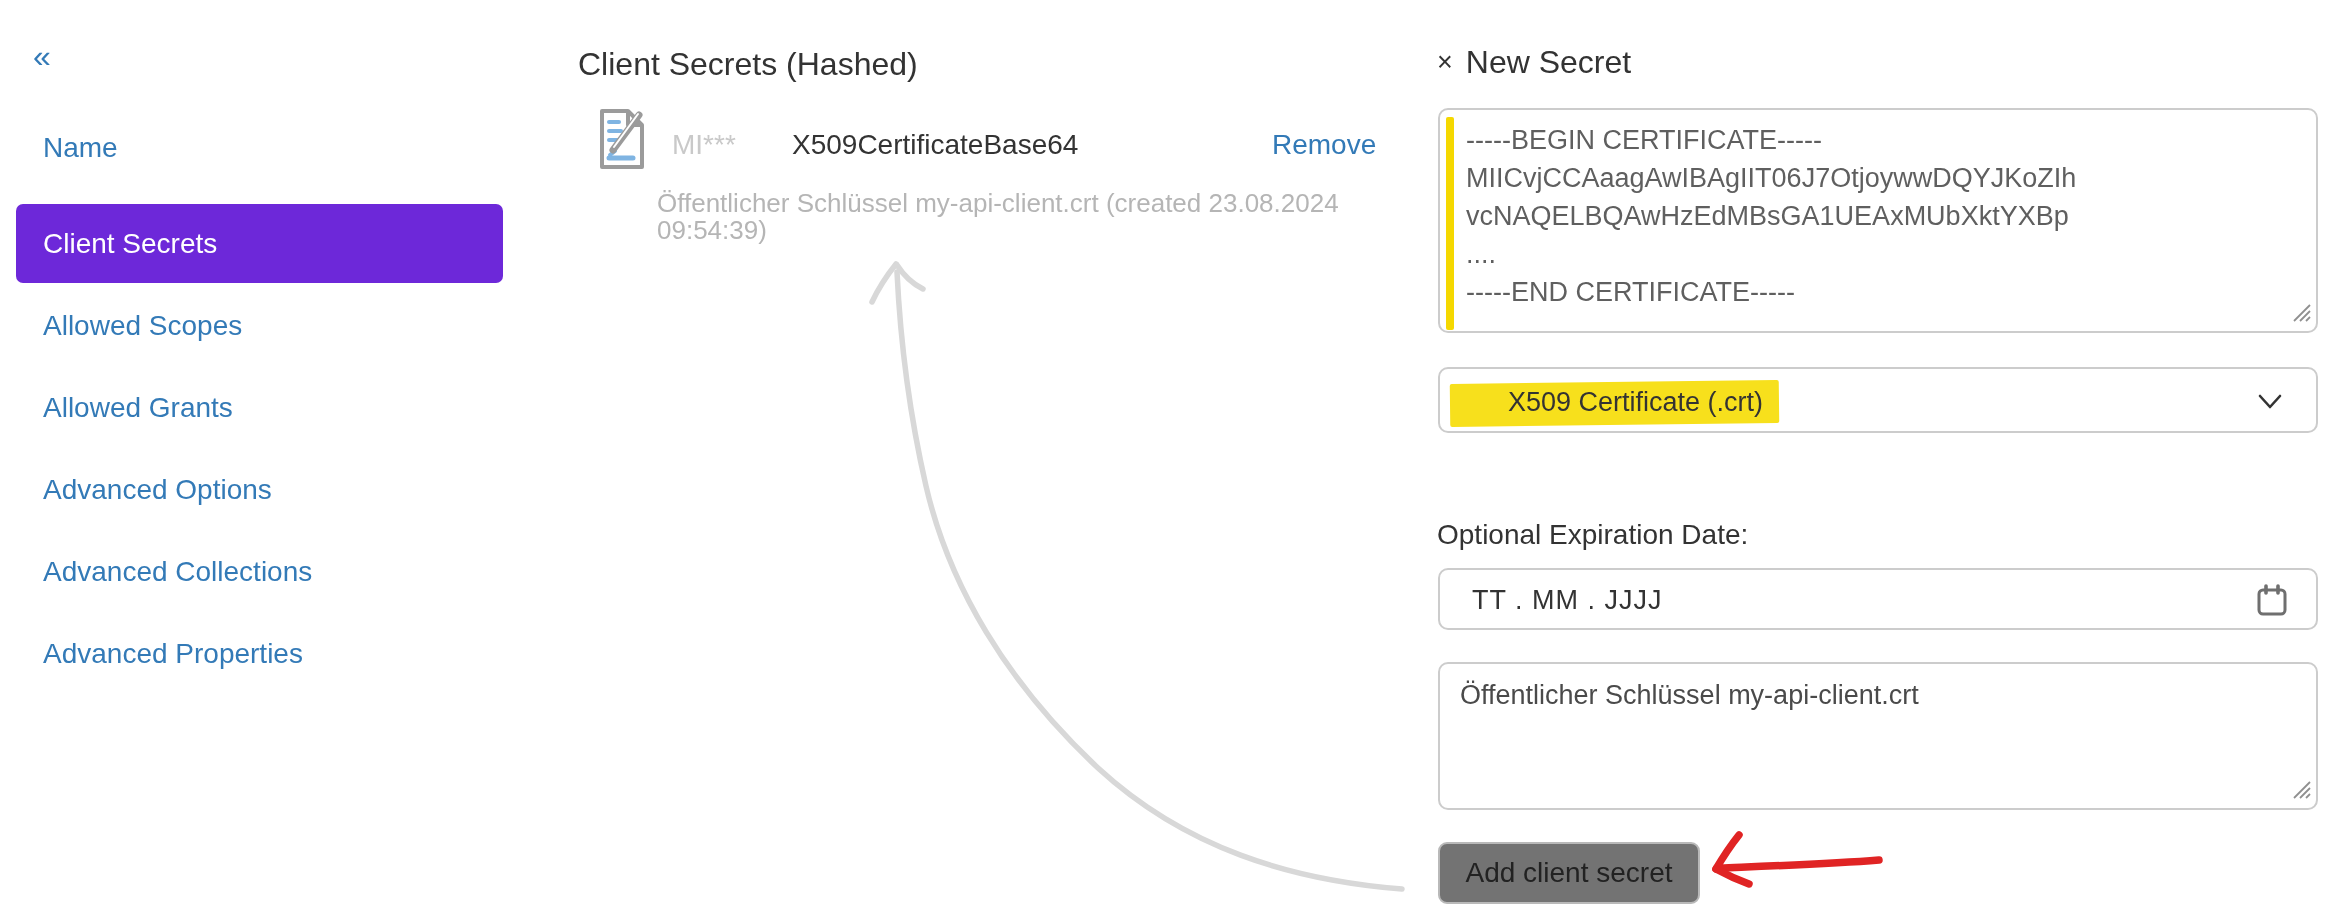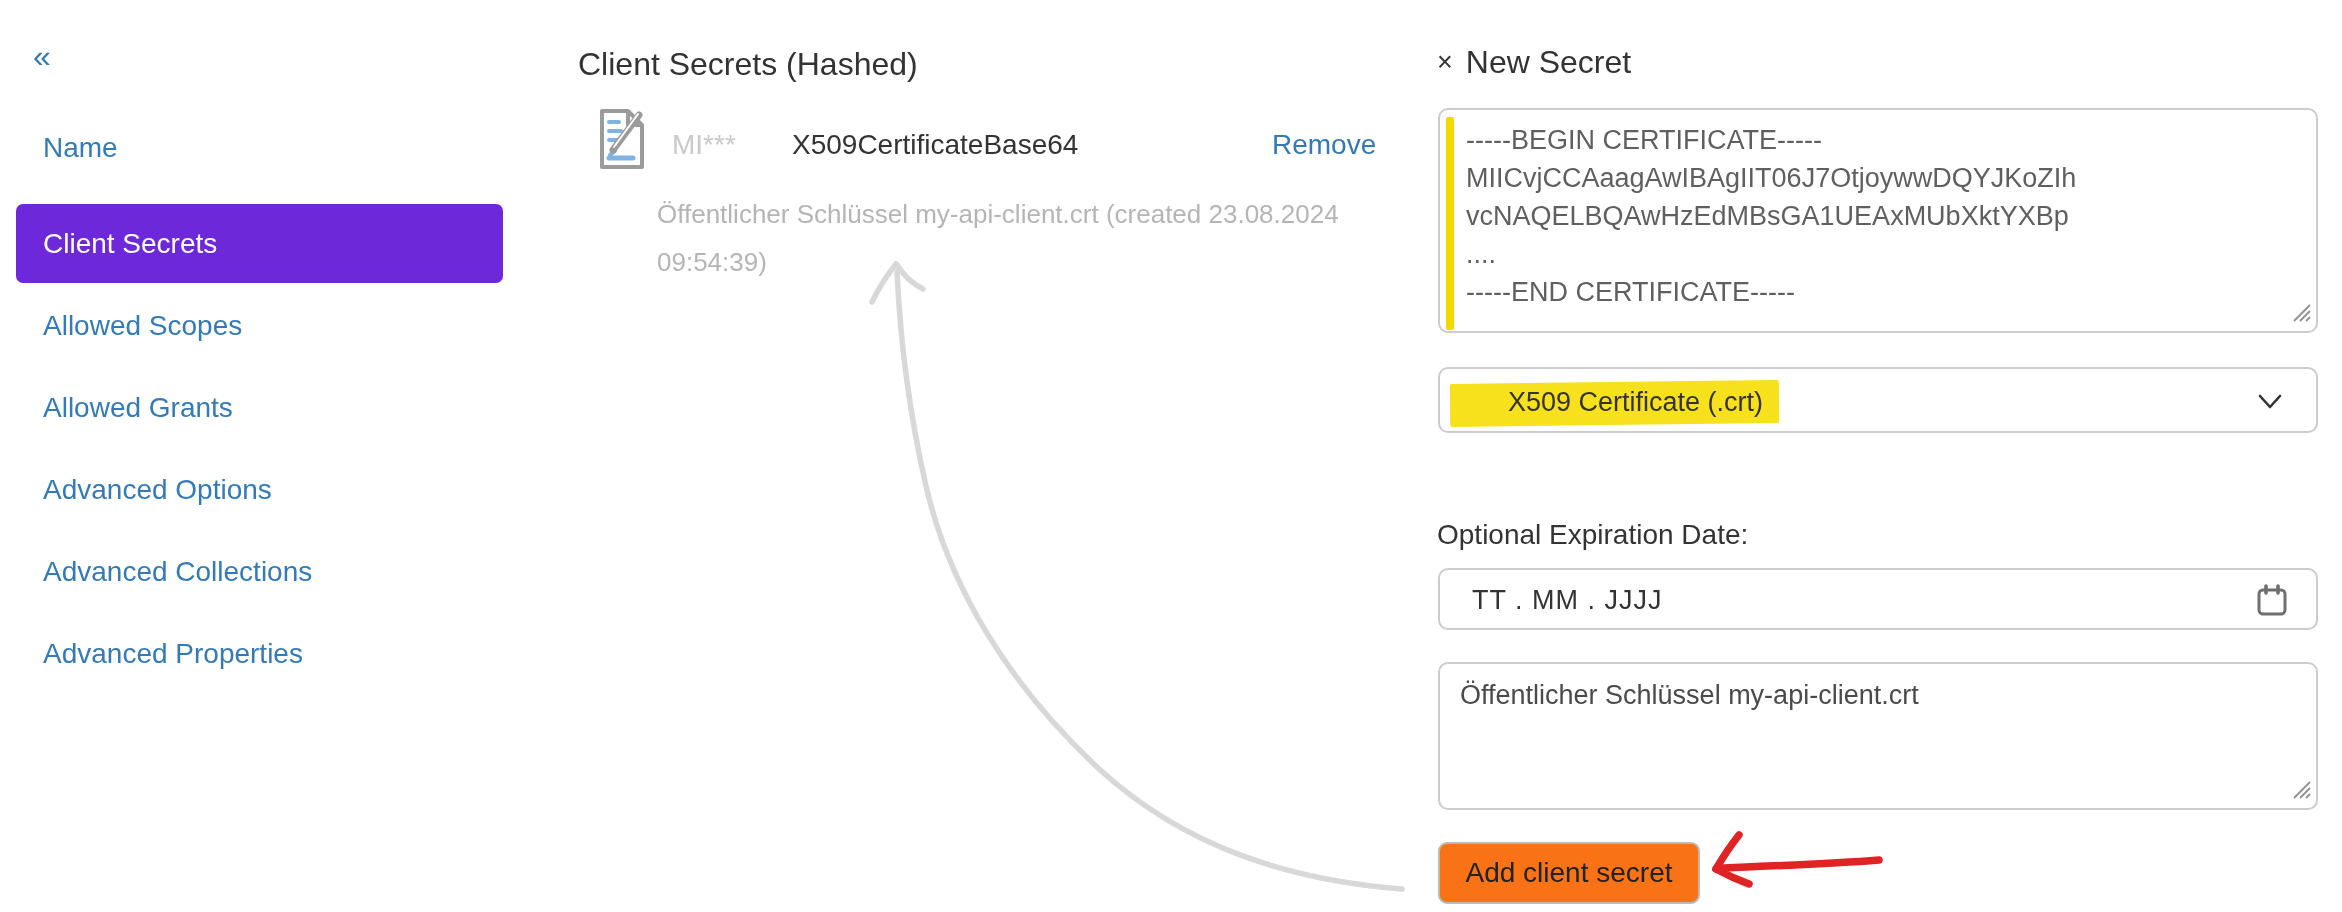--- a/index.html
+++ b/index.html
@@ -15,21 +15,21 @@
   .nav-item.active { background:#6d28d9; color:#ffffff; border-radius:7px; height:79px;
                      margin:15px 0 2px 0; }
 
   
   .panel-title { position:absolute; font-size:32px; font-weight:400; color:#333; white-space:nowrap; }
   .secret-row-icon { position:absolute; left:597px; top:106px; }
   .masked-value { position:absolute; left:672px; top:129px; font-size:28px; color:#c9c9c9; }
   .secret-type { position:absolute; left:792px; top:129px; font-size:28px; color:#333; }
   .remove-link { position:absolute; left:1272px; top:129px; font-size:28px; color:#337ab7; cursor:pointer; }
   .secret-desc { position:absolute; left:657px; top:190px; width:710px;
-                 font-size:26px; line-height:48px; color:#b5b5b5; }
+                 font-size:26px; line-height:27px; color:#b5b5b5; }
 
   
   .new-secret-title { position:absolute; left:1437px; top:44px; display:flex; align-items:center; gap:13px; }
   .close-x { font-size:27px; color:#333; line-height:1; cursor:pointer; }
   .new-secret-title h2 { font-size:32px; font-weight:400; color:#333; }
 
   .boxfield { position:absolute; left:1438px; width:880px; background:#fff;
               border:2px solid #cccccc; border-radius:10px; }
   .cert-box { top:108px; height:225px; }
   .yellow-stripe { position:absolute; left:6px; top:7px; width:8px; height:213px;
@@ -46,21 +46,21 @@
 
   .exp-label { position:absolute; left:1437px; top:519px; font-size:28px; color:#333; }
   .date-box { top:568px; height:62px; cursor:text; }
   .date-placeholder { position:absolute; left:32px; top:15px; font-size:27px; color:#333; letter-spacing:1px;text-align:right; }
   .calendar-ic { position:absolute; right:28px; top:14px; cursor:pointer; }
 
   .desc-box { top:662px; height:148px; }
   .desc-text { position:absolute; left:20px; top:16px; font-size:27px; color:#4a4a4a; }
 
   .add-btn { position:absolute; left:1438px; top:842px; width:262px; height:62px;
-             background:#f97316; border:2px solid #b9b9b9; border-radius:9px;
+             background:#737373; border:2px solid #b9b9b9; border-radius:9px;
              font-size:28px; color:#222; font-family:inherit; cursor:pointer; }
 
   .overlay { position:absolute; left:0; top:0; width:2342px; height:912px; pointer-events:none; }
 </style>
 </head>
 <body>
 
 <aside class="sidebar">
   <div class="collapse-btn">«</div>
   <nav class="nav">

